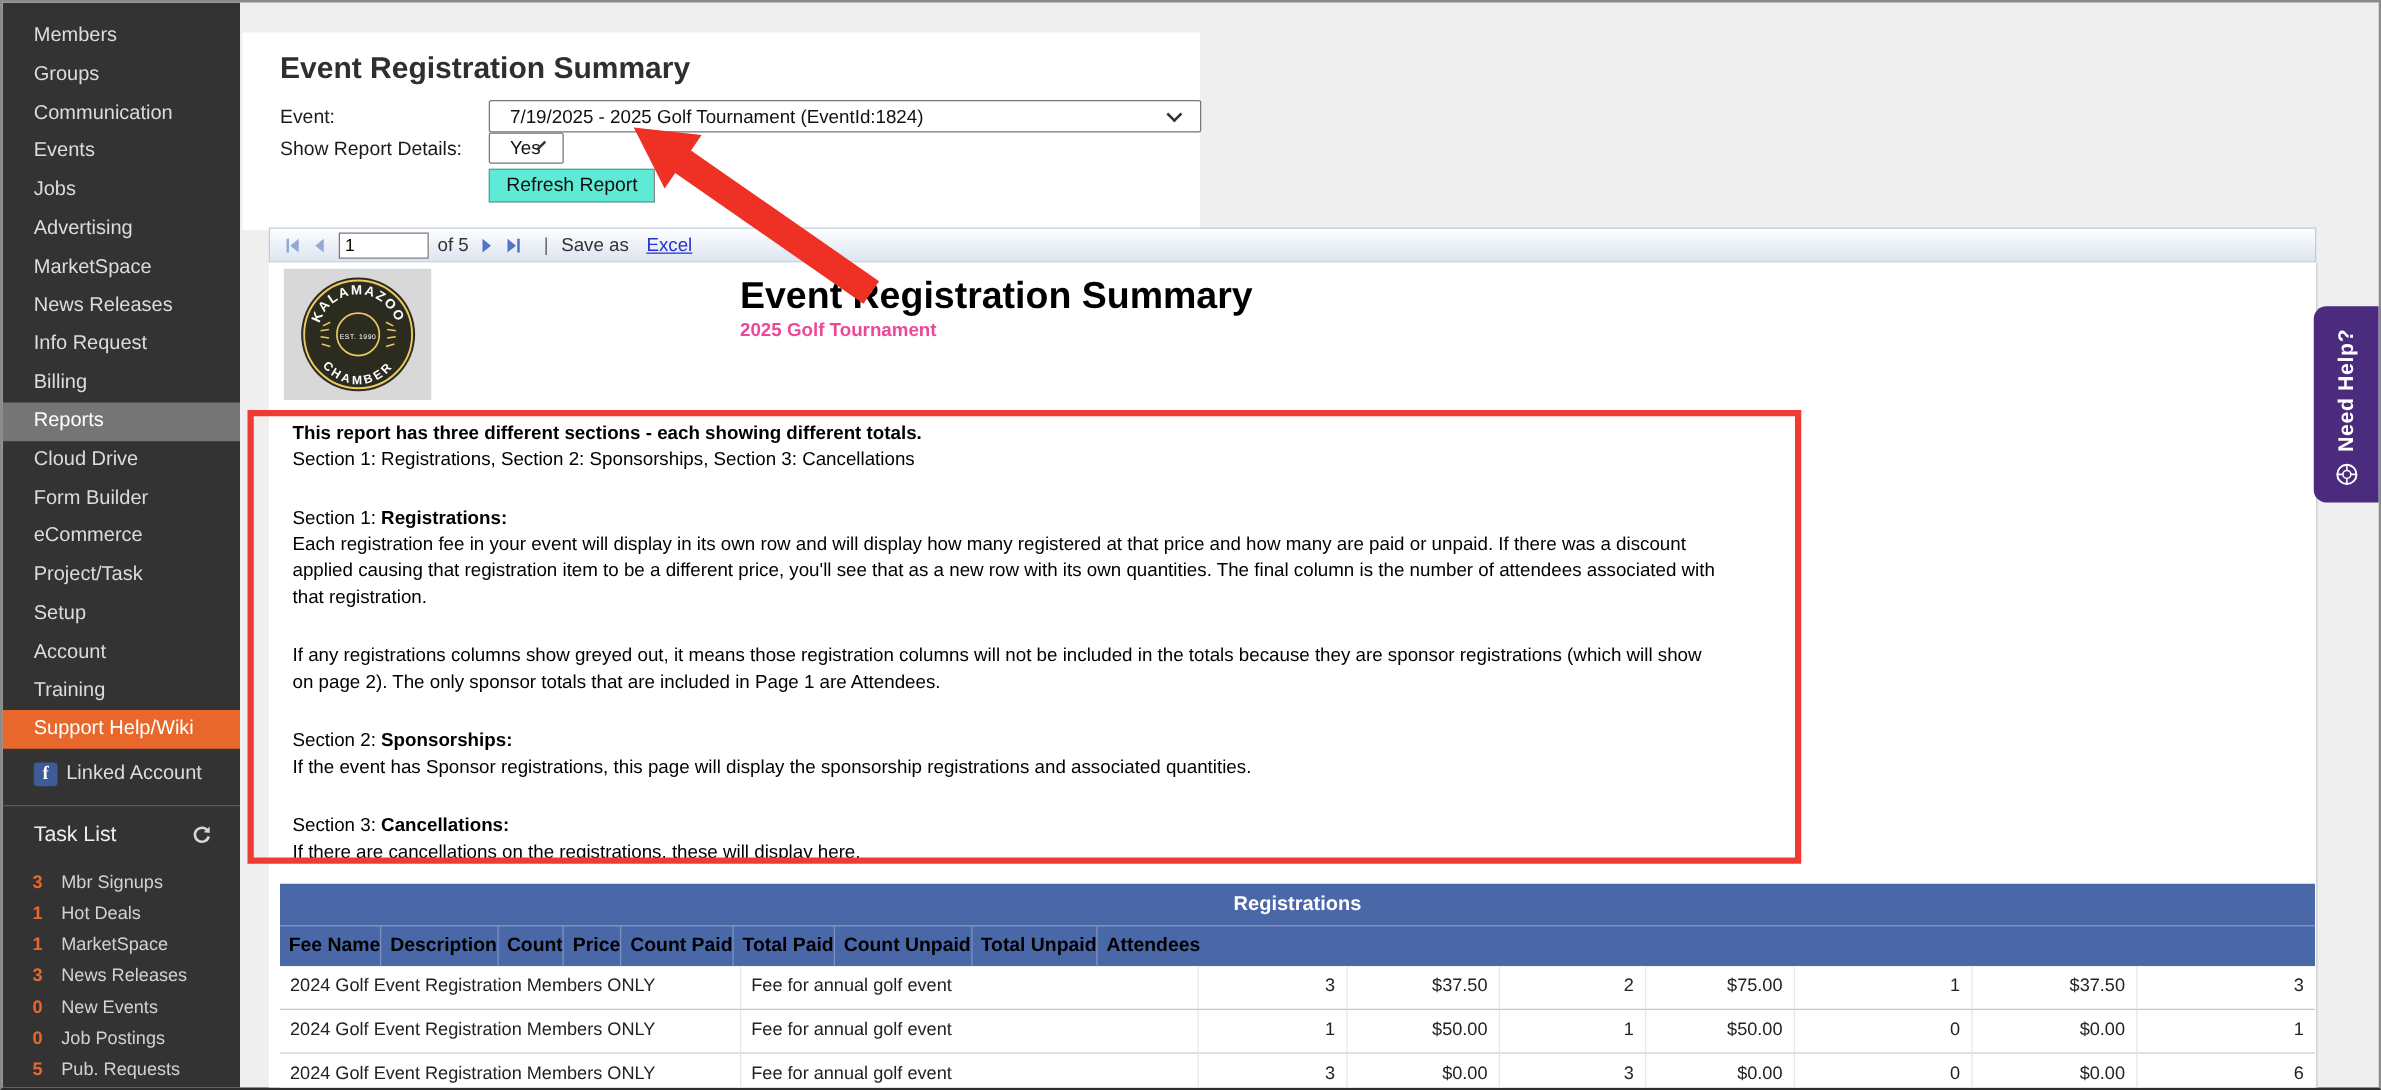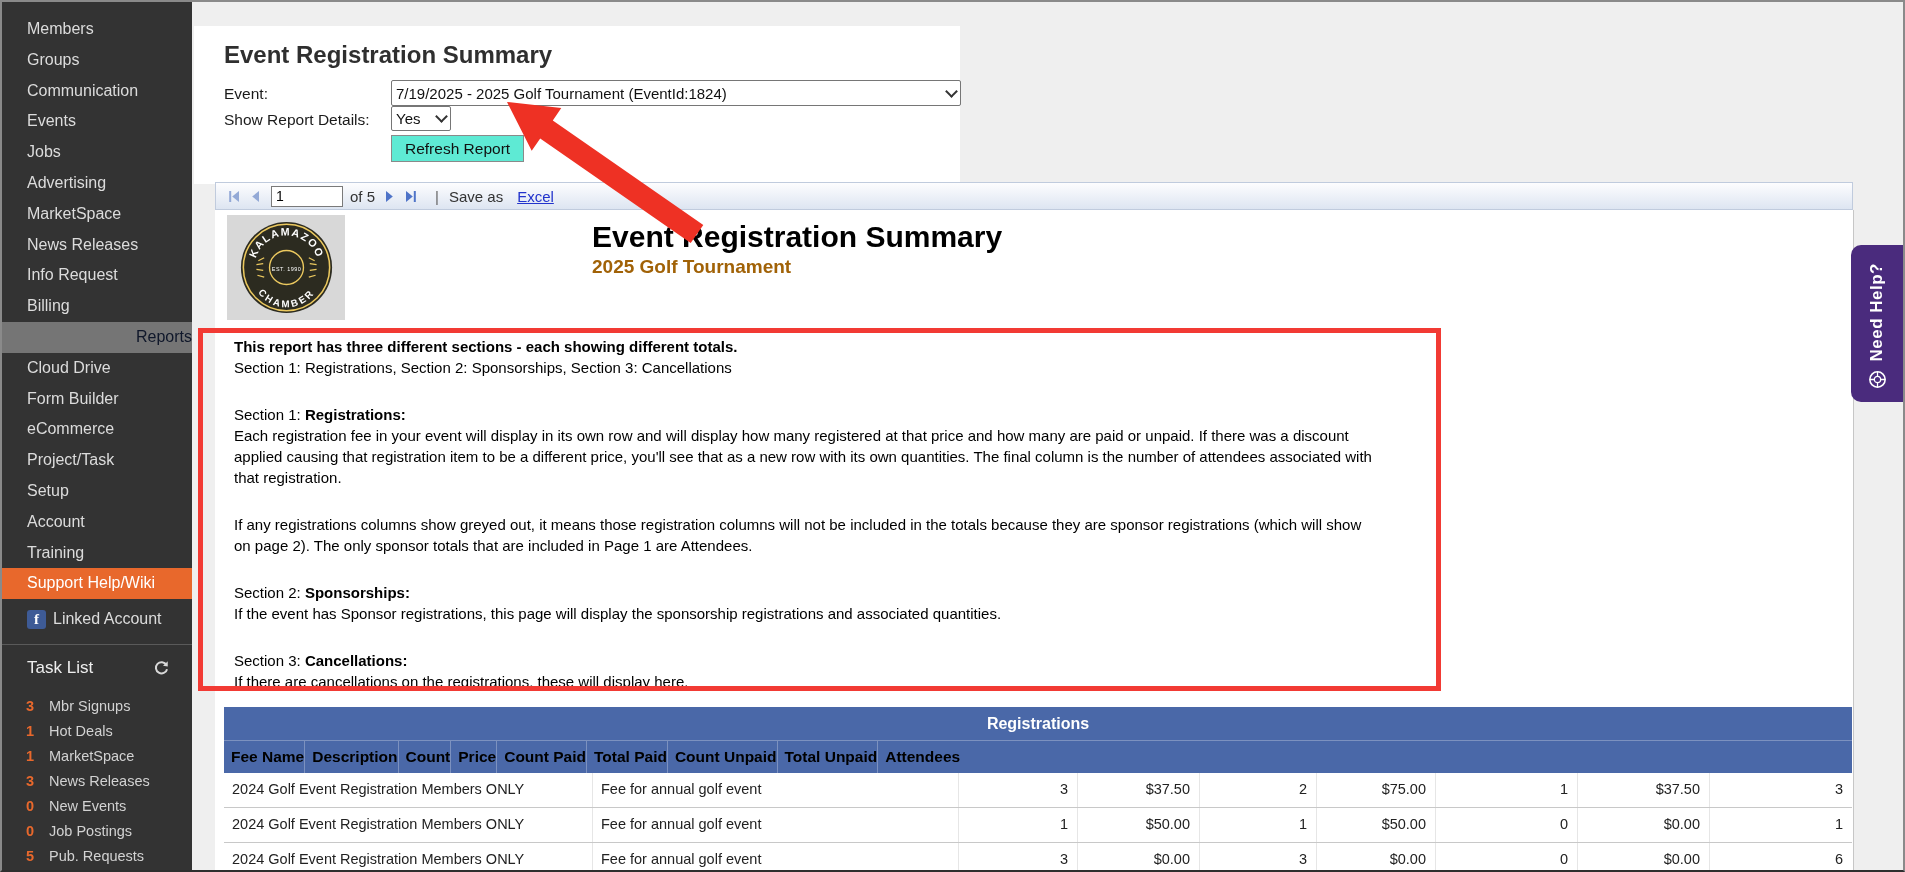--- a/index.html
+++ b/index.html
@@ -3,40 +3,40 @@
 <meta charset="utf-8">
 <style>
   html,body{margin:0;padding:0;background:#dedede;font-family:"Liberation Sans",sans-serif;}
   #screen{position:relative;width:1905px;height:872px;background:#efefef;border:2px solid #8a8a8a;
           border-bottom-color:#2e2e2e;box-sizing:border-box;overflow:hidden;}
 
   
   #sidebar{position:absolute;left:0;top:0;width:190px;height:872px;background:#333333;}
   #nav{position:absolute;top:12px;left:0;width:100%;}
   .nav-item{height:30.8px;line-height:30.8px;padding-left:25px;font-size:16px;color:#dcdcdc;cursor:pointer;white-space:nowrap;}
-  .nav-item.selected{background:#757575;color:#0f172a;text-align:right;}
+  .nav-item.selected{background:#757575;color:#ffffff;}
   .nav-item.support{background:#e8682c;color:#ffffff;}
   #linked-row{position:absolute;top:602px;left:0;width:100%;height:30px;display:flex;align-items:center;padding-left:25px;box-sizing:border-box;color:#dcdcdc;font-size:16px;cursor:pointer;}
   .fb-icon{display:inline-flex;width:19px;height:19px;background:#3e5b96;border-radius:3px;color:#fff;font-weight:bold;
            font-size:15px;align-items:center;justify-content:center;margin-right:7px;font-family:"Liberation Serif",serif;}
   #sidebar-divider{position:absolute;top:642px;left:0;width:100%;border-top:1px solid #5a5a5a;}
   #tasklist-header{position:absolute;top:650px;left:0;width:100%;height:32px;display:flex;align-items:center;}
   #tasklist-title{padding-left:25px;color:#eeeeee;font-size:17px;}
   #task-refresh{margin-left:auto;margin-right:22px;cursor:pointer;display:flex;}
   #tasks{position:absolute;top:692px;left:0;width:100%;}
   .task-row{height:25px;line-height:25px;display:flex;font-size:14.5px;cursor:pointer;}
   .task-count{width:32px;text-align:right;color:#e8682c;font-weight:bold;}
   .task-label{margin-left:15px;color:#d2d2d2;}
 
   
   #top-panel{position:absolute;left:192px;top:24px;width:766px;height:158px;background:#ffffff;}
   #page-title{position:absolute;left:222px;top:40px;font-size:24px;line-height:26px;font-weight:bold;color:#2f2f2f;}
   .form-label{position:absolute;left:222px;font-size:15.5px;color:#1a1a1a;}
   .fake-select{position:absolute;background:#fff;border:1px solid #767676;border-radius:2px;box-sizing:border-box;
-               display:flex;align-items:center;font-size:15px;color:#111;padding:0 4px;cursor:pointer;}
+               display:flex;align-items:center;font-size:15px;color:#111;padding:0 16px;cursor:pointer;}
   .fake-select .chev{margin-left:auto;width:7px;height:7px;border-right:2px solid #333;border-bottom:2px solid #333;
                      transform:rotate(45deg);margin-top:-4px;}
   #event-select{left:389px;top:78px;width:570px;height:26px;}
   #details-select{left:389px;top:104px;width:60px;height:25px;}
   #refresh-btn{position:absolute;left:389px;top:133px;height:27px;padding:0 13px;background:#5eead4;border:1px solid #8a8a8a;
                font-size:15.5px;color:#111;font-family:"Liberation Sans",sans-serif;cursor:pointer;}
 
   
   #toolbar{position:absolute;left:213px;top:180px;width:1638px;height:28px;box-sizing:border-box;
            background:linear-gradient(#fdfdfe,#dde5f1);border:1px solid #c0cbdd;display:flex;align-items:center;
@@ -44,21 +44,21 @@
   .pg-icon{display:flex;margin:0 3px;cursor:pointer;}
   #page-input{width:62px;height:19px;border:1px solid #7a7a7a;font-size:14px;padding:0 4px;margin:0 5px;font-family:"Liberation Sans",sans-serif;}
   #of-pages{margin:0 4px 0 2px;}
   #toolbar-sep{color:#666;margin:0 10px 0 14px;}
   #excel-link{color:#2233cc;text-decoration:underline;margin-left:14px;cursor:pointer;}
 
   
   #report{position:absolute;left:213px;top:208px;width:1638px;height:664px;background:#ffffff;border-right:1px solid #c6c6c6;}
   #logo-box{position:absolute;left:12px;top:5px;width:118px;height:105px;background:#d8d8d8;display:flex;align-items:center;justify-content:center;}
   #report-title{position:absolute;left:377px;top:10px;font-size:30px;font-weight:bold;color:#000;}
-  #report-subtitle{position:absolute;left:377px;top:46px;font-size:19px;font-weight:bold;color:#a16207;}
+  #report-subtitle{position:absolute;left:377px;top:46px;font-size:15px;font-weight:bold;color:#ec4899;}
 
   #notes{position:absolute;left:232px;top:334px;width:1140px;font-size:15px;line-height:21px;color:#000;}
   .note-gap{height:26px;}
   #red-box{position:absolute;left:196px;top:326px;width:1243px;height:363px;border:5px solid #f23a34;box-sizing:border-box;pointer-events:none;}
 
   
   #reg-table{position:absolute;left:222px;top:705px;width:1628px;}
   #reg-title{height:33px;line-height:33px;background:#4a68a8;color:#fff;font-weight:bold;font-size:16px;text-align:center;
              border-bottom:1px solid #7c91bf;}
   #reg-head{display:flex;height:32px;background:#4a68a8;}

